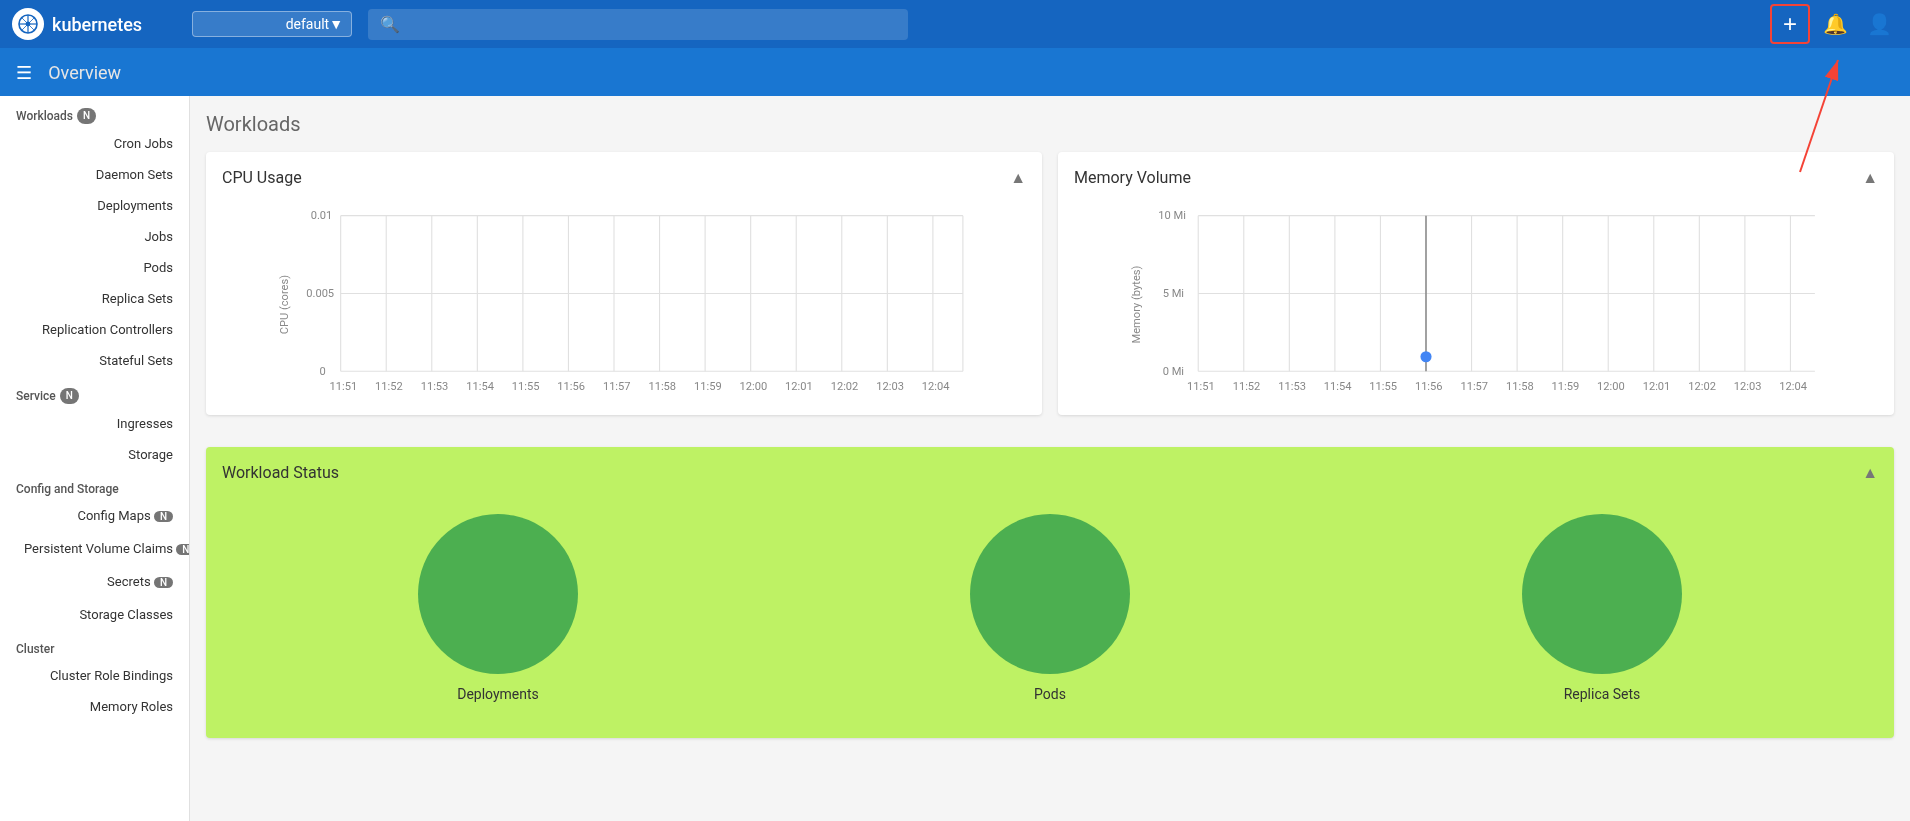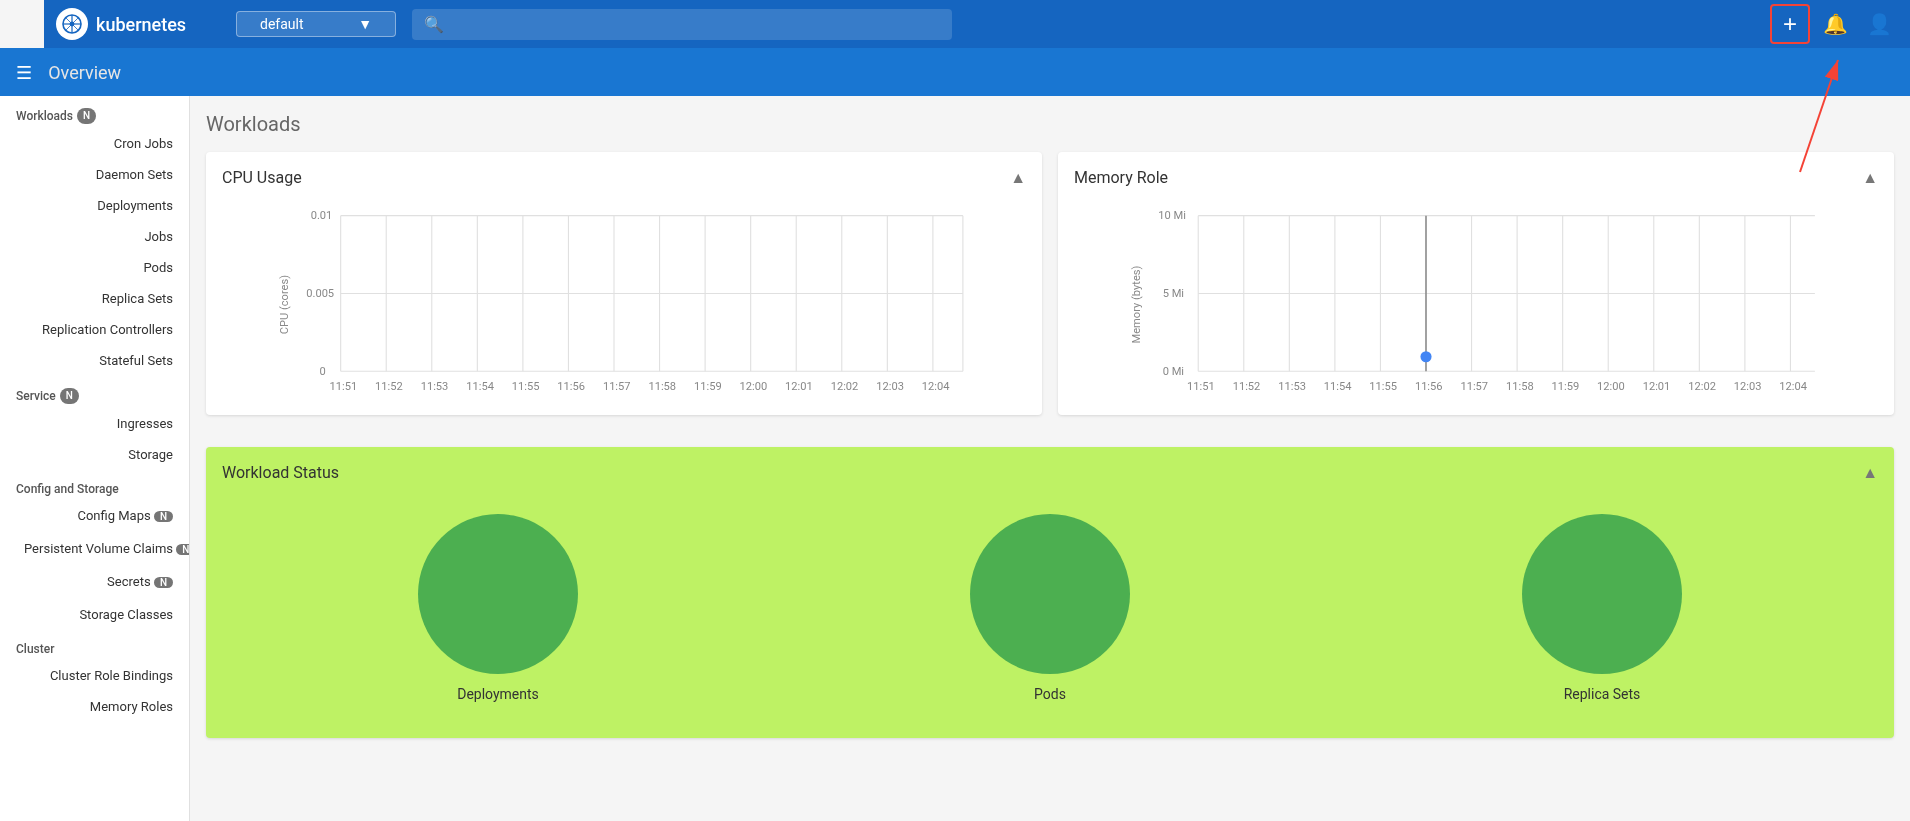--- a/index.html
+++ b/index.html
@@ -8,21 +8,20 @@
     
     .top-nav {
       height: 48px;
       background: #1565c0;
       display: flex;
       align-items: center;
       padding: 0 12px;
       position: fixed;
       top: 0; left: 0; right: 0;
       z-index: 100;
-      margin-left: 44px;
     }
     .top-nav .logo-area {
       display: flex;
       align-items: center;
       gap: 8px;
       color: white;
       font-size: 18px;
       font-weight: 500;
       min-width: 180px;
     }
@@ -31,27 +30,27 @@
       border-radius: 50%;
       background: white;
       display: flex; align-items: center; justify-content: center;
       font-weight: bold; color: #1565c0; font-size: 14px;
     }
     .namespace-select {
       background: rgba(255,255,255,0.15);
       border: 1px solid rgba(255,255,255,0.4);
       border-radius: 4px;
       color: white;
-      padding: 4px 23px;
+      padding: 4px 8px;
       font-size: 14px;
       width: 160px;
       cursor: pointer;
       display: flex;
       align-items: center;
-      justify-content: space-between;
+      justify-content: flex-end;
     }
     .search-bar {
       flex: 1;
       margin: 0 16px;
       max-width: 540px;
       background: rgba(255,255,255,0.15);
       border-radius: 4px;
       display: flex;
       align-items: center;
       padding: 6px 12px;
@@ -386,21 +385,21 @@
           <text x="455" y="172" class="axis-text">12:01</text>
           <text x="496" y="172" class="axis-text">12:02</text>
           <text x="537" y="172" class="axis-text">12:03</text>
           <text x="578" y="172" class="axis-text">12:04</text>
         </svg>
       </div>
     </div>
 
     <div class="card">
       <div class="card-header">
-        <span class="card-title">Memory Role</span>
+        <span class="card-title">Memory Volume</span>
         <span class="chevron-up">▲</span>
       </div>
       <div class="chart-container">
         <svg class="chart-svg" viewBox="0 0 620 180">
 
           <text x="24" y="18" class="axis-text">10 Mi</text>
           <text x="28" y="88" class="axis-text">5 Mi</text>
           <text x="28" y="158" class="axis-text">0 Mi</text>
 
           <text x="8" y="95" class="axis-text" transform="rotate(-90, 8, 95)" text-anchor="middle">Memory (bytes)</text>

